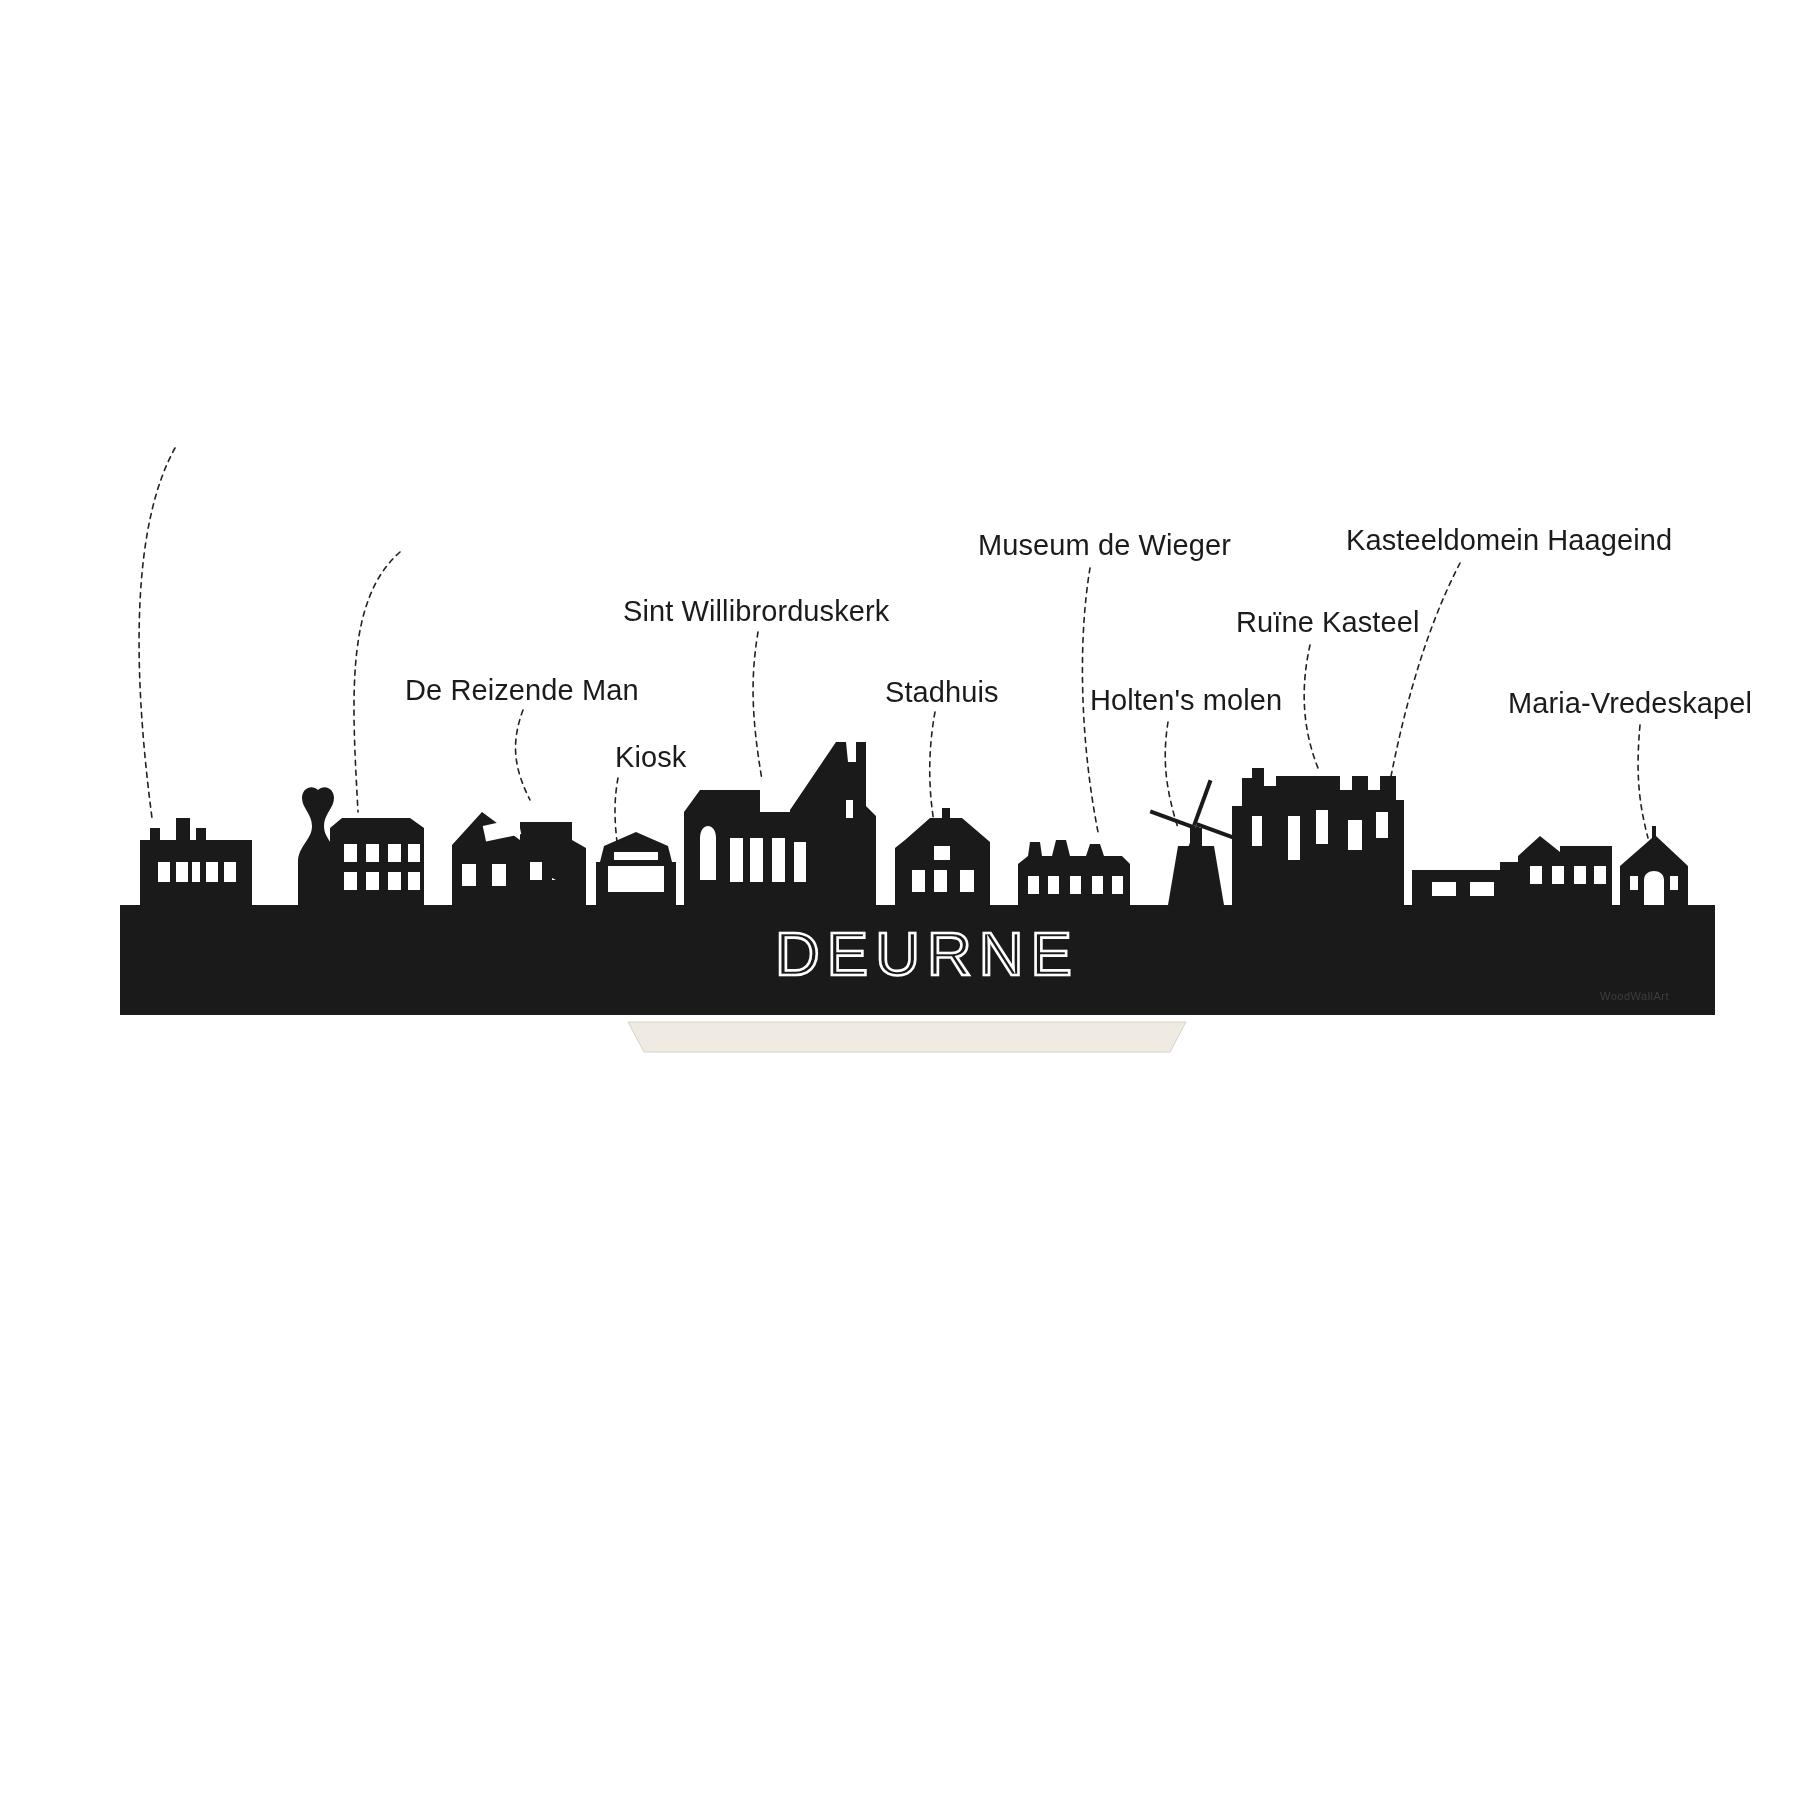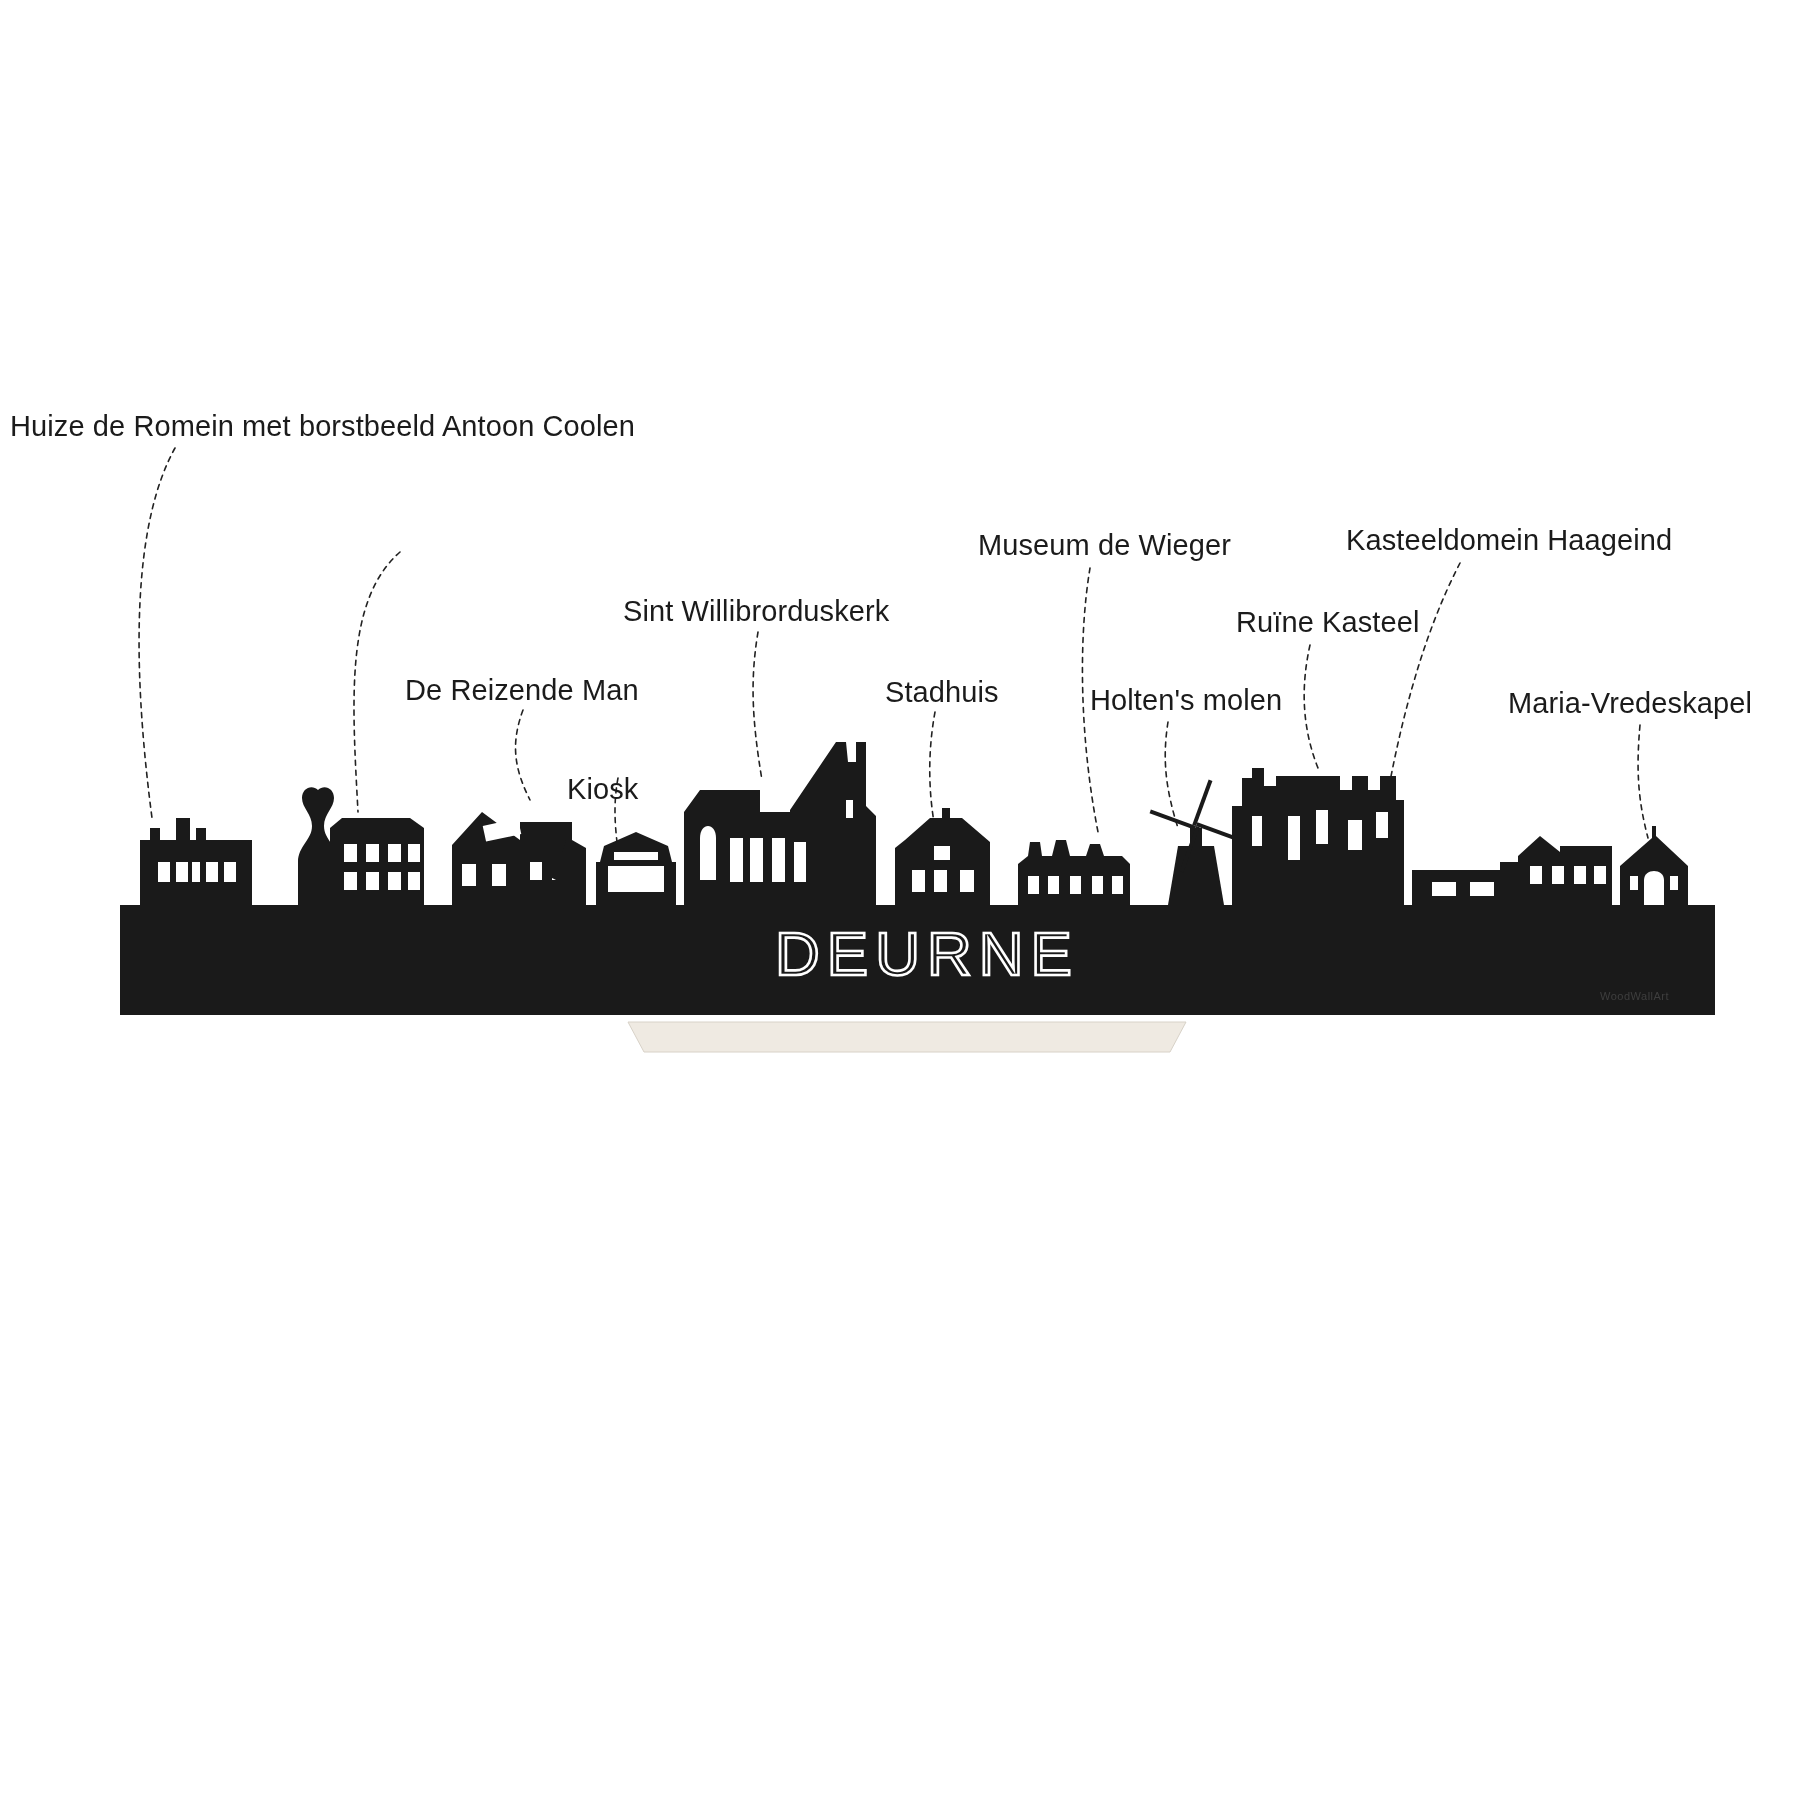--- a/index.html
+++ b/index.html
@@ -209,26 +209,25 @@
       </g>
     </g>
 
     <text class="cityname" x="775" y="975">DEURNE</text>
 
     <text class="brand" x="1600" y="1000">WoodWallArt</text>
 
     <path class="base" d="M628,1022 L1186,1022 L1170,1052 L644,1052 Z"></path>
   </svg>
 
-  <div class="label" style="left:10px; top:410px;">Huize de Romein met borstbeeld Antoon Coolen</div>
 
 
   <div class="label" style="left:405px; top:674px;">De Reizende Man</div>
 
-  <div class="label" style="left:567px; top:741px;margin-top:32px;">Kiosk</div>
+  <div class="label" style="left:615px; top:741px;">Kiosk</div>
 
   <div class="label" style="left:623px; top:595px;">Sint Willibrorduskerk</div>
 
   <div class="label" style="left:885px; top:676px;">Stadhuis</div>
 
   <div class="label" style="left:1090px; top:684px;">Holten's molen</div>
 
   <div class="label" style="left:978px; top:529px;">Museum de Wieger</div>
 
   <div class="label" style="left:1236px; top:606px;">Ruïne Kasteel</div>

